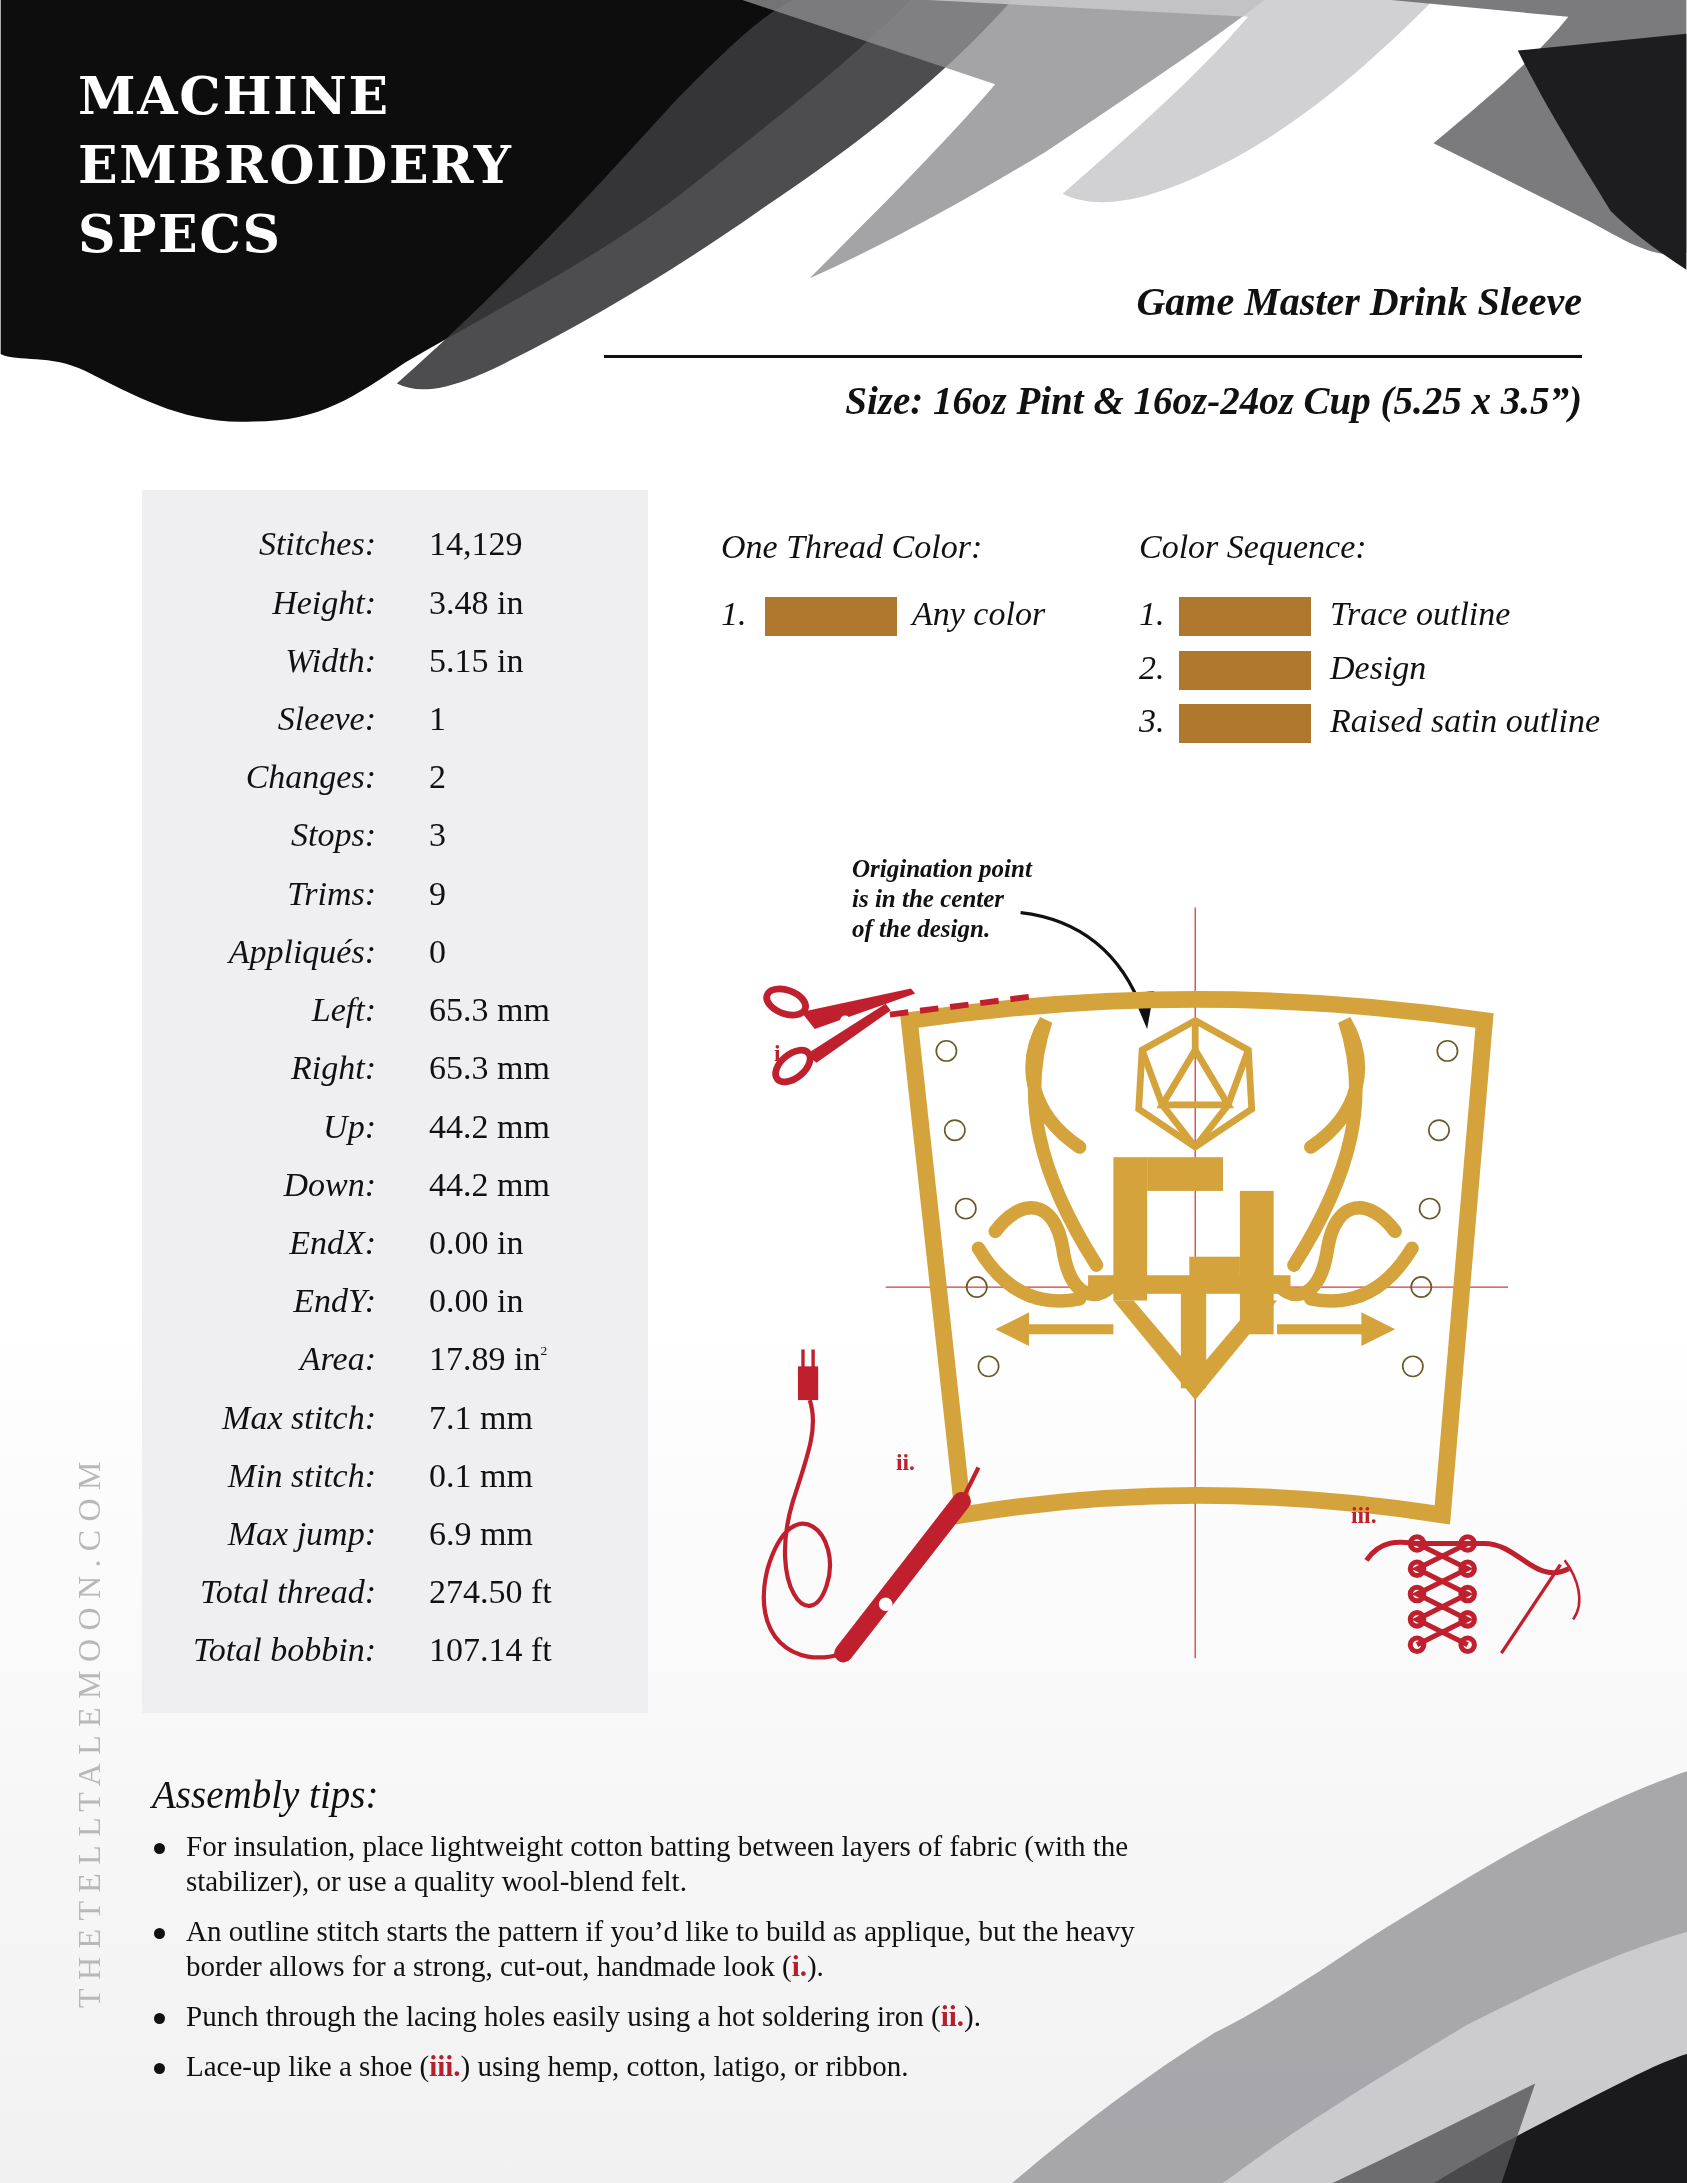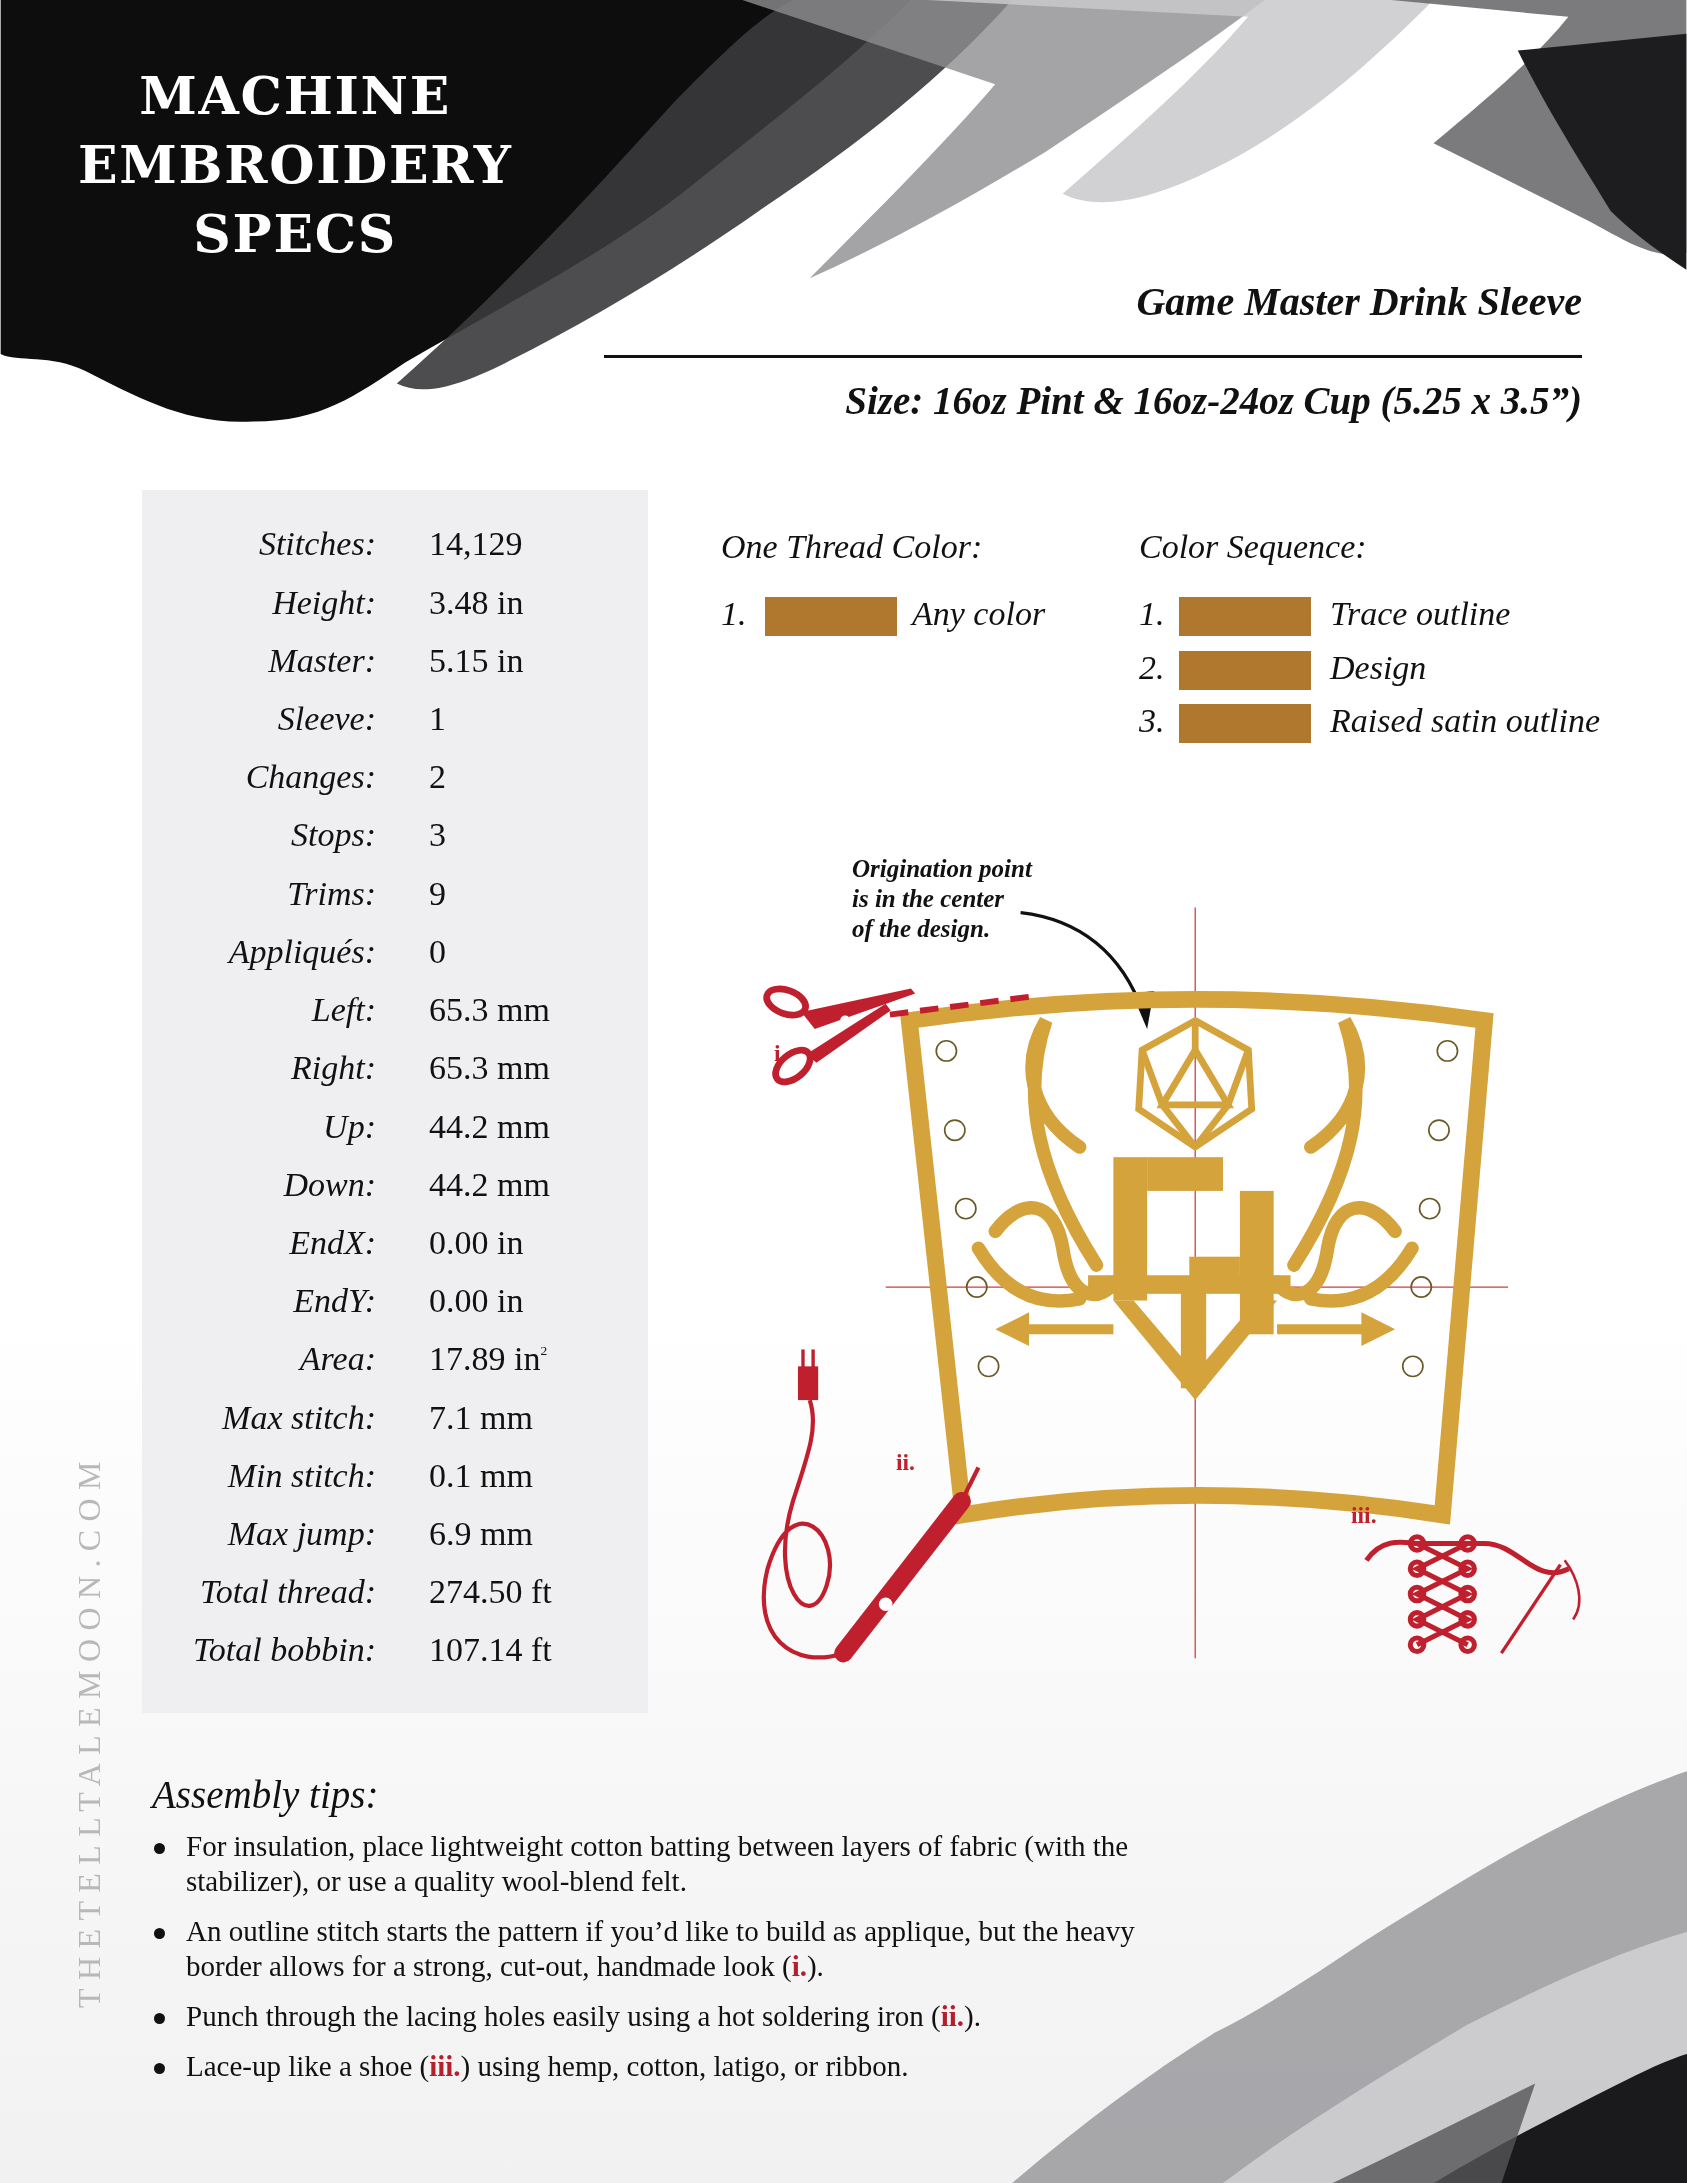--- a/index.html
+++ b/index.html
@@ -8,21 +8,21 @@
     background: linear-gradient(180deg, #ffffff 0%, #ffffff 60%, #f1f1f2 100%);
     font-family: "Liberation Serif", "DejaVu Serif", serif;
     color: #111;
   }
   .brush { position: absolute; left: 0; top: 0; pointer-events: none; }
   .title-block {
     position: absolute; left: 78px; top: 61px;
     color: #fff; font-family: "DejaVu Serif", serif; font-weight: bold;
     font-size: 52px; line-height: 69px; letter-spacing: 1.7px;
   }
-  .title-block div { display: block; text-align: center; }
+  .title-block div { display: block; }
   .product {
     position: absolute; right: 105px; top: 278px; text-align: right;
     font-style: italic; font-weight: bold; font-size: 40px;
   }
   .hr { position: absolute; left: 604px; width: 978px; top: 355px; height: 3.4px; background: #111; }
   .size {
     position: absolute; right: 105px; top: 378px; text-align: right;
     font-style: italic; font-weight: bold; font-size: 39px;
   }
   .spec-panel {
@@ -85,21 +85,21 @@
 <div class="spec-panel">
   <div class="spec-row" style="top:35px">
       <span class="spec-label">Stitches:</span>
       <span class="spec-value">14,129</span>
     </div>
   <div class="spec-row" style="top:94px">
       <span class="spec-label">Height:</span>
       <span class="spec-value">3.48 in</span>
     </div>
   <div class="spec-row" style="top:152px">
-      <span class="spec-label">Master:</span>
+      <span class="spec-label">Width:</span>
       <span class="spec-value">5.15 in</span>
     </div>
   <div class="spec-row" style="top:210px">
       <span class="spec-label">Sleeve:</span>
       <span class="spec-value">1</span>
     </div>
   <div class="spec-row" style="top:268px">
       <span class="spec-label">Changes:</span>
       <span class="spec-value">2</span>
     </div>

